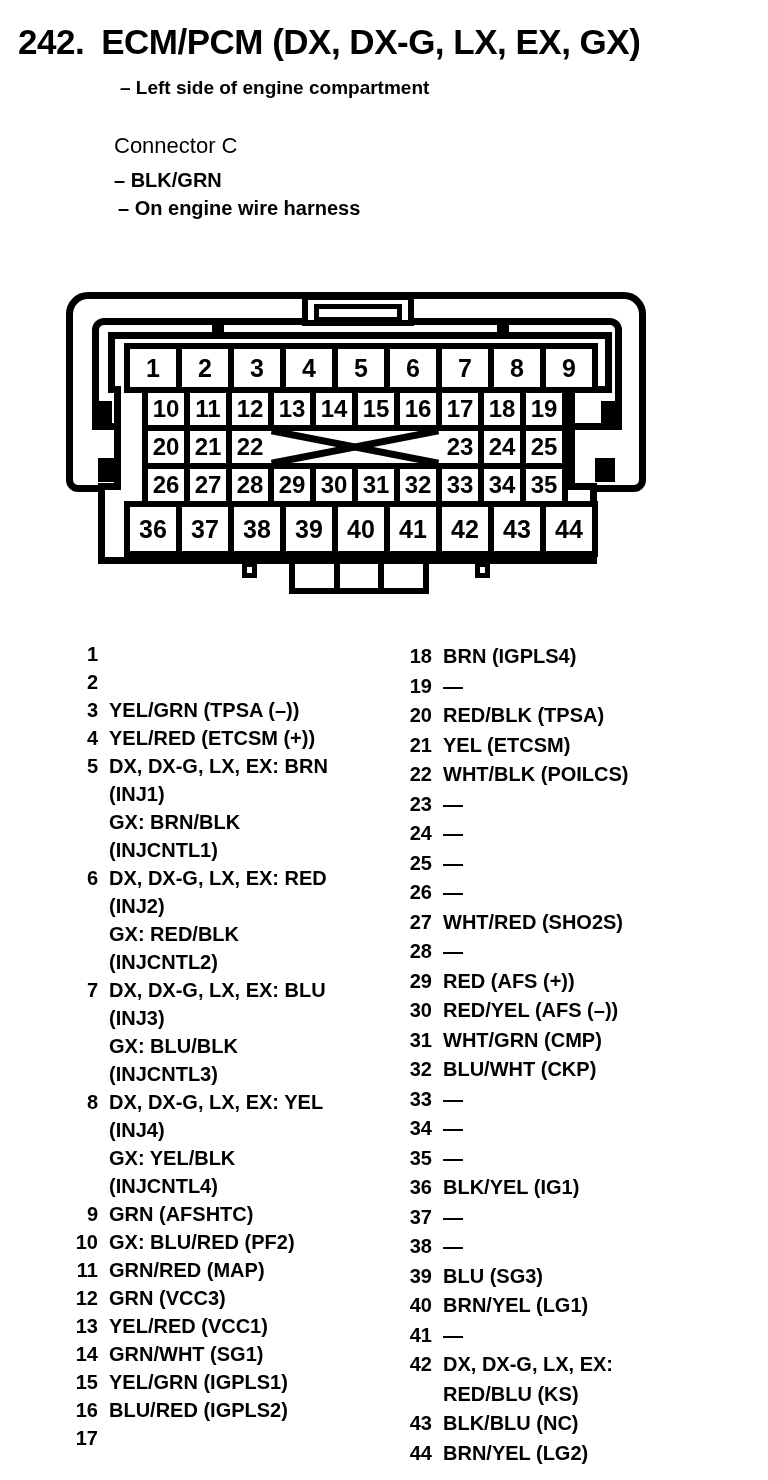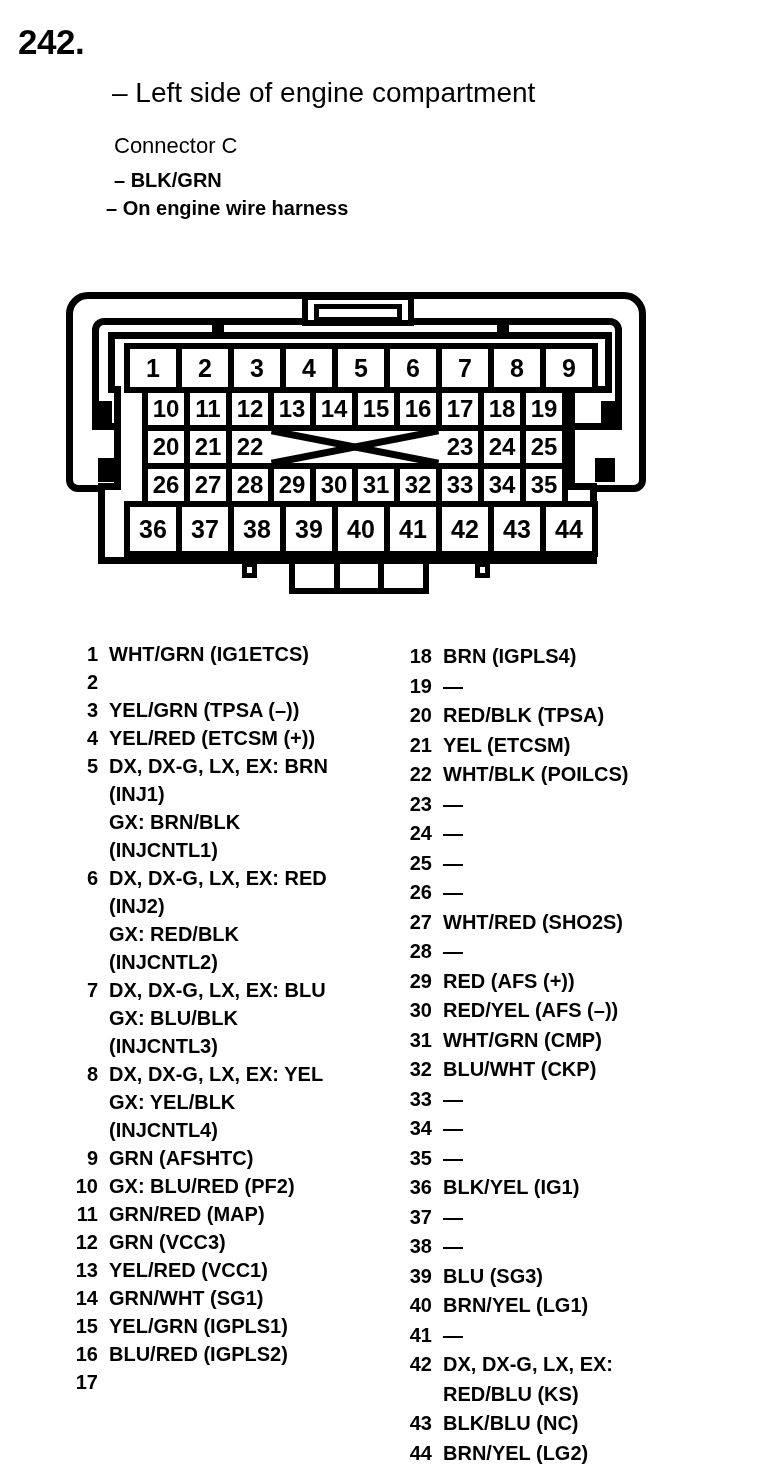--- a/index.html
+++ b/index.html
@@ -2,24 +2,24 @@
 <html><head>
 <meta charset="utf-8">
 <style>
   html,body{margin:0;padding:0;background:#fff;}
   .page{position:relative;width:768px;height:1480px;background:#fff;color:#000;
         font-family:"Liberation Sans",sans-serif;overflow:hidden;}
 
   
   .hdr{position:absolute;left:18px;top:22px;display:flex;gap:17px;
        font-size:35px;font-weight:bold;letter-spacing:-0.5px;white-space:nowrap;align-items:flex-end;}
-  .loc{position:absolute;left:112px;top:77px;font-size:28px;font-weight:normal;}
+  .loc{position:absolute;left:120px;top:77px;font-size:19px;font-weight:bold;}
   .connh{position:absolute;left:114px;top:133px;font-size:22px;font-weight:normal;}
   .cnote1{position:absolute;left:114px;top:169px;font-size:20px;font-weight:bold;}
-  .cnote2{position:absolute;left:106px;top:197px;font-size:20px;font-weight:bold;}
+  .cnote2{position:absolute;left:118px;top:197px;font-size:20px;font-weight:bold;}
 
   
   .connector-fig{position:absolute;left:64px;top:288px;width:590px;height:320px;}
   .connector-fig *{box-sizing:border-box;}
   .outer-shell{position:absolute;left:2px;top:4px;width:580px;height:200px;
                border:7px solid #000;border-radius:22px 22px 12px 12px;}
   .inner-shell{position:absolute;left:28px;top:30px;width:530px;height:112px;
                border:7px solid #000;border-radius:12px 12px 0 0;}
   .top-tab{position:absolute;left:238px;top:6px;width:112px;height:32px;
            border:6px solid #000;background:#fff;z-index:2;}
@@ -78,20 +78,21 @@
   .pl-num{width:40px;text-align:right;flex:none;}
   .pl-text{margin-left:11px;white-space:nowrap;}
 </style>
 </head>
 <body>
 
 <div class="page">
 
   <div class="hdr">
     <span>242.</span>
+    <span>ECM/PCM (DX, DX-G, LX, EX, GX)</span>
   </div>
   <div class="loc">– Left side of engine compartment</div>
   <div class="connh">Connector C</div>
   <div class="cnote1">– BLK/GRN</div>
   <div class="cnote2">– On engine wire harness</div>
 
   <div class="connector-fig">
     <div class="outer-shell"></div>
     <div class="inner-shell"></div>
     <div class="top-tab">
@@ -180,21 +181,20 @@
       <div class="bar b2"></div>
     </div>
     <div class="bnub l"></div>
     <div class="bnub r"></div>
   </div>
 
   <div class="pl-col pl-left">
 
   <div class="pl-line">
         <span class="pl-num">1</span>
-        <span class="pl-text">WHT/GRN (IG1ETCS)</span>
       </div>
       <div class="pl-line">
         <span class="pl-num">2</span>
       </div>
       <div class="pl-line">
         <span class="pl-num">3</span>
         <span class="pl-text">YEL/GRN (TPSA (–))</span>
       </div>
       <div class="pl-line">
         <span class="pl-num">4</span>
@@ -231,29 +231,37 @@
       <div class="pl-line">
         <span class="pl-num"></span>
         <span class="pl-text">(INJCNTL2)</span>
       </div>
       <div class="pl-line">
         <span class="pl-num">7</span>
         <span class="pl-text">DX, DX-G, LX, EX: BLU</span>
       </div>
       <div class="pl-line">
         <span class="pl-num"></span>
+        <span class="pl-text">(INJ3)</span>
+      </div>
+      <div class="pl-line">
+        <span class="pl-num"></span>
         <span class="pl-text">GX: BLU/BLK</span>
       </div>
       <div class="pl-line">
         <span class="pl-num"></span>
         <span class="pl-text">(INJCNTL3)</span>
       </div>
       <div class="pl-line">
         <span class="pl-num">8</span>
         <span class="pl-text">DX, DX-G, LX, EX: YEL</span>
+      </div>
+      <div class="pl-line">
+        <span class="pl-num"></span>
+        <span class="pl-text">(INJ4)</span>
       </div>
       <div class="pl-line">
         <span class="pl-num"></span>
         <span class="pl-text">GX: YEL/BLK</span>
       </div>
       <div class="pl-line">
         <span class="pl-num"></span>
         <span class="pl-text">(INJCNTL4)</span>
       </div>
       <div class="pl-line">

